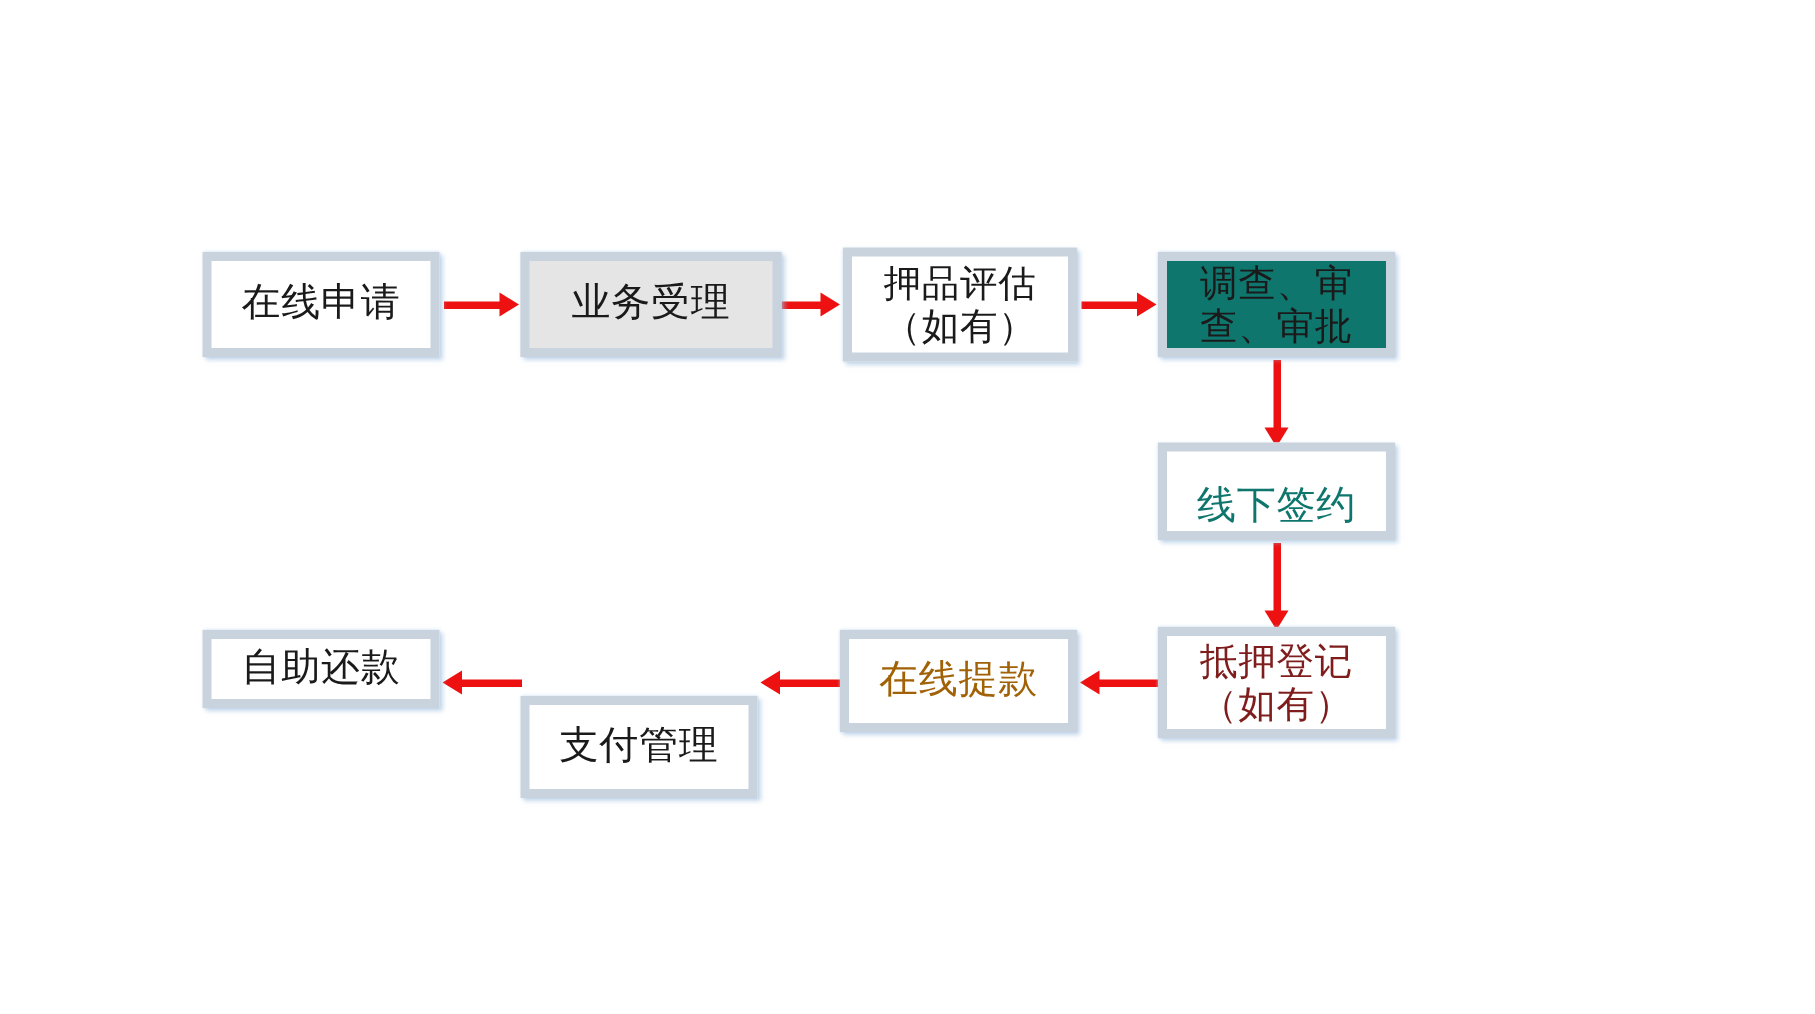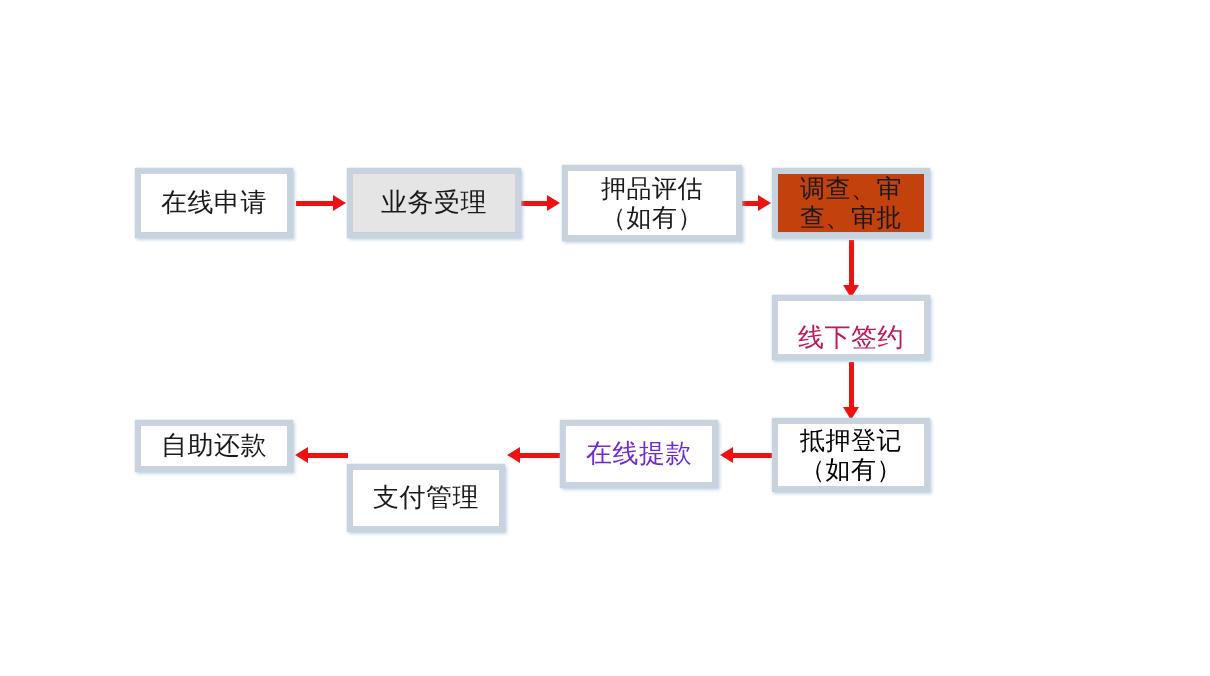--- a/index.html
+++ b/index.html
@@ -93,37 +93,37 @@
     <div class="arrow left" style="left: 295px; top: 447px; width: 53px; height: 16px;">
       <div class="shaft" style="background: rgb(238, 17, 17); width: 43px;"></div>
       <div class="head" style="border-right-color: rgb(238, 17, 17);"></div>
     </div>
     <div class="node" style="left: 135px; top: 168px; width: 158px; height: 70px; background: rgb(255, 255, 255); border-color: rgb(201, 211, 222);">
       <div class="label" style="color: rgb(26, 26, 26);">在线申请</div>
     </div>
     <div class="node" style="left: 347px; top: 168px; width: 174px; height: 70px; background: #e5e5e5; border-color: rgb(201, 211, 222);">
       <div class="label" style="color: rgb(26, 26, 26);">业务受理</div>
     </div>
-    <div class="node two-line" style="left: 562px; top: 165px; width: 180px; height: 76px; background: rgb(255, 255, 255); border-color: rgb(201, 211, 222);">
+    <div class="node two-line" style="left: 562px; top: 165px; width: 156px; height: 76px; background: rgb(255, 255, 255); border-color: rgb(201, 211, 222);">
       <div class="label" style="color: rgb(26, 26, 26);">押品评估
 （如有）</div>
     </div>
-    <div class="node two-line" style="left: 772px; top: 168px; width: 158px; height: 70px; background: #c2410c; border-color: rgb(201, 211, 222);">
+    <div class="node two-line" style="left: 772px; top: 168px; width: 158px; height: 70px; background: #0f766e; border-color: rgb(201, 211, 222);">
       <div class="label" style="color: rgb(26, 26, 26);">调查、审
 查、审批</div>
     </div>
     <div class="node" style="left: 772px; top: 295px; width: 158px; height: 65px; background: rgb(255, 255, 255); border-color: rgb(201, 211, 222);">
-      <div class="label" style="color: #be185d; margin-top: 20px;">线下签约</div>
+      <div class="label" style="color: #0f766e; margin-top: 20px;">线下签约</div>
     </div>
     <div class="node two-line" style="left: 772px; top: 418px; width: 158px; height: 74px; background: rgb(255, 255, 255); border-color: rgb(201, 211, 222);">
-      <div class="label" style="color: #000000;">抵押登记
+      <div class="label" style="color: #7f1d1d;">抵押登记
 （如有）</div>
     </div>
     <div class="node" style="left: 560px; top: 420px; width: 158px; height: 68px; background: rgb(255, 255, 255); border-color: rgb(201, 211, 222);">
-      <div class="label" style="color: #6d28d9;">在线提款</div>
+      <div class="label" style="color: #a16207;">在线提款</div>
     </div>
     <div class="node" style="left: 347px; top: 420px; width: 158px; height: 68px; background: rgb(255, 255, 255); border-color: rgb(201, 211, 222); margin-top: 44px;">
       <div class="label" style="color: rgb(26, 26, 26);">支付管理</div>
     </div>
     <div class="node" style="left: 135px; top: 420px; width: 158px; height: 52px; background: rgb(255, 255, 255); border-color: rgb(201, 211, 222);">
       <div class="label" style="color: rgb(26, 26, 26);">自助还款</div>
     </div>
   </div>
 
 </body></html>

